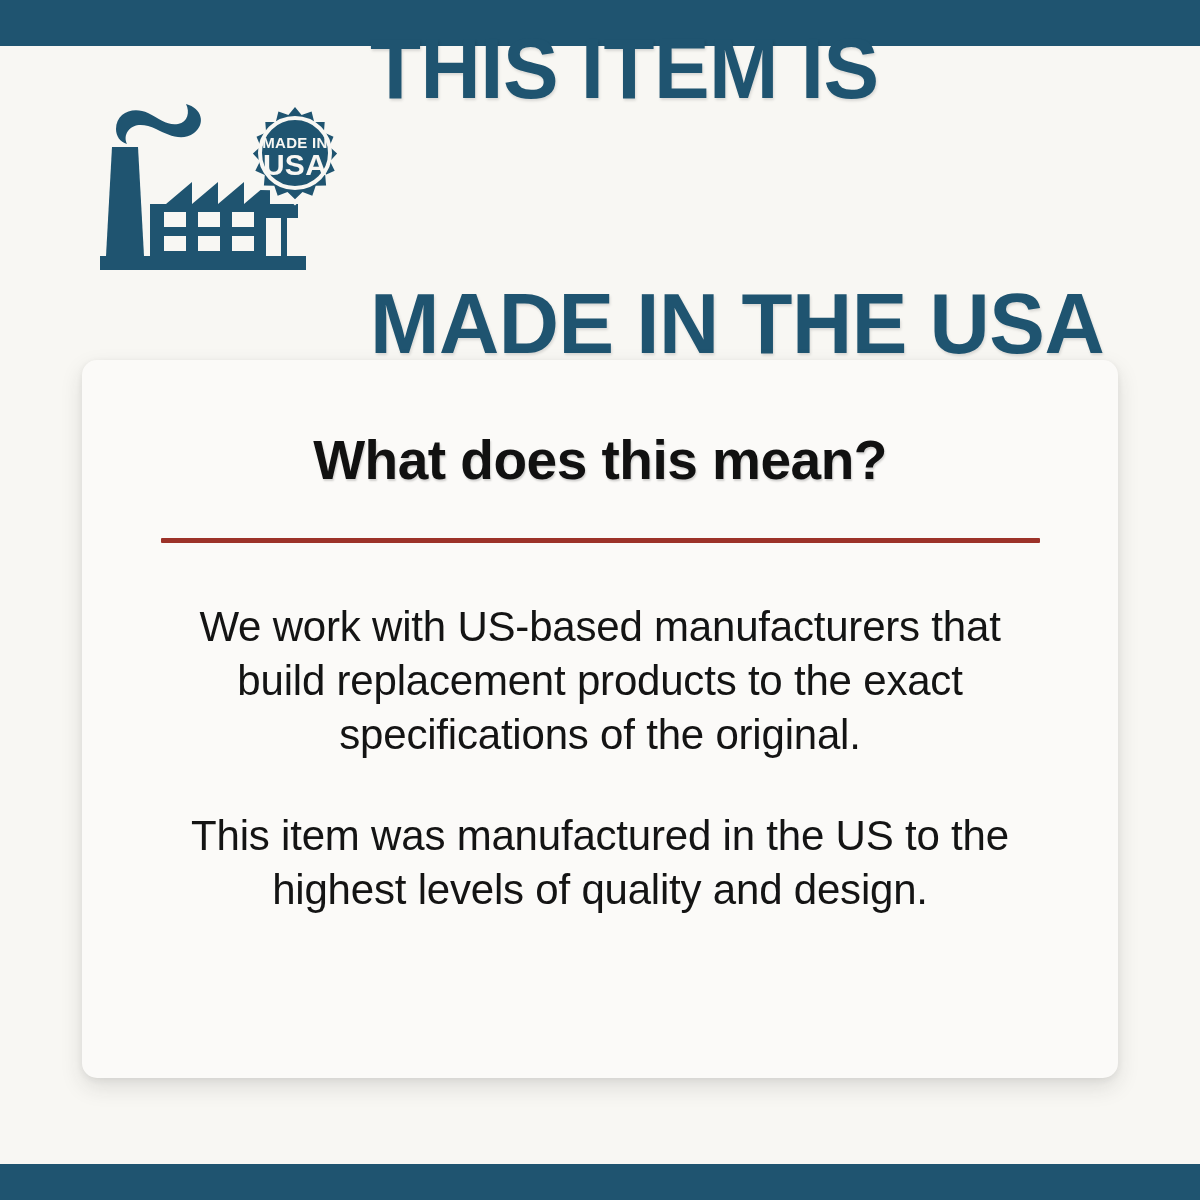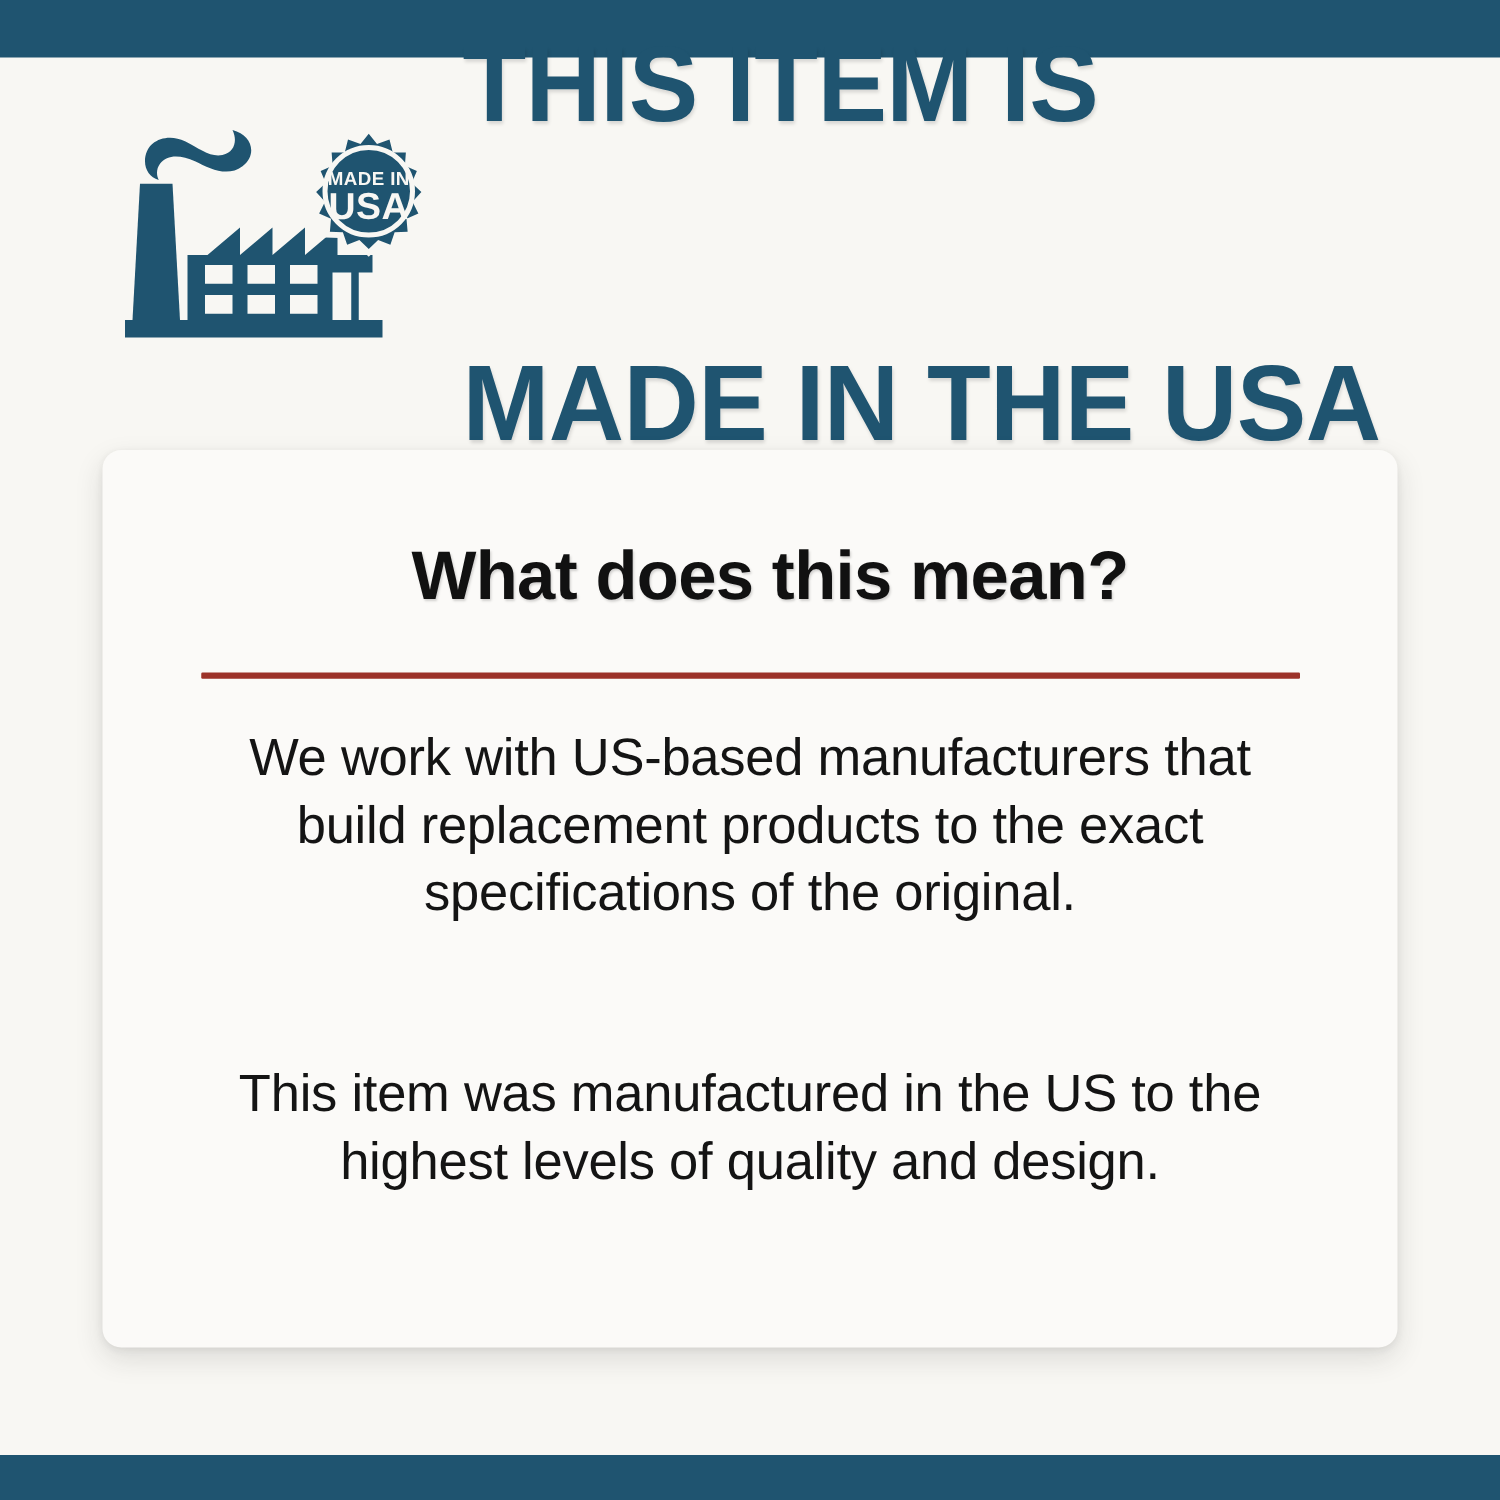--- a/index.html
+++ b/index.html
@@ -85,21 +85,21 @@
     background: #fbfaf8;
     border-radius: 15px;
     box-shadow: 0 9px 22px rgba(40,40,40,0.13),
                 0 2px 6px rgba(40,40,40,0.07);
     box-sizing: border-box;
     padding: 0;
   }
 
   .card-title {
     position: absolute;
-    left: 16px;
+    left: 0;
     top: 68px;
     width: 100%;
     text-align: center;
     font-size: 55px;
     font-weight: bold;
     color: #111111;
     letter-spacing: -0.5px;
     text-shadow: 1px 2px 2px rgba(0,0,0,0.17);
   }
 
@@ -109,32 +109,32 @@
     top: 178px;
     width: 879px;
     height: 5px;
     background: #9c3229;
     border-radius: 1px;
   }
 
   .body-block {
     position: absolute;
     left: 0;
-    top: 219px;
+    top: 240px;
     width: 100%;
     text-align: center;
     color: #141414;
   }
   .para {
     font-size: 42px;
     line-height: 1.28;
     padding: 0 70px;
     letter-spacing: -0.2px;
   }
-  .para + .para { margin-top: 108px; }
+  .para + .para { margin-top: 48px; }
 </style>
 </head>
 <body>
 
 <div class="page">
 
   <div class="bar-top"></div>
 
   <div class="header">
 

